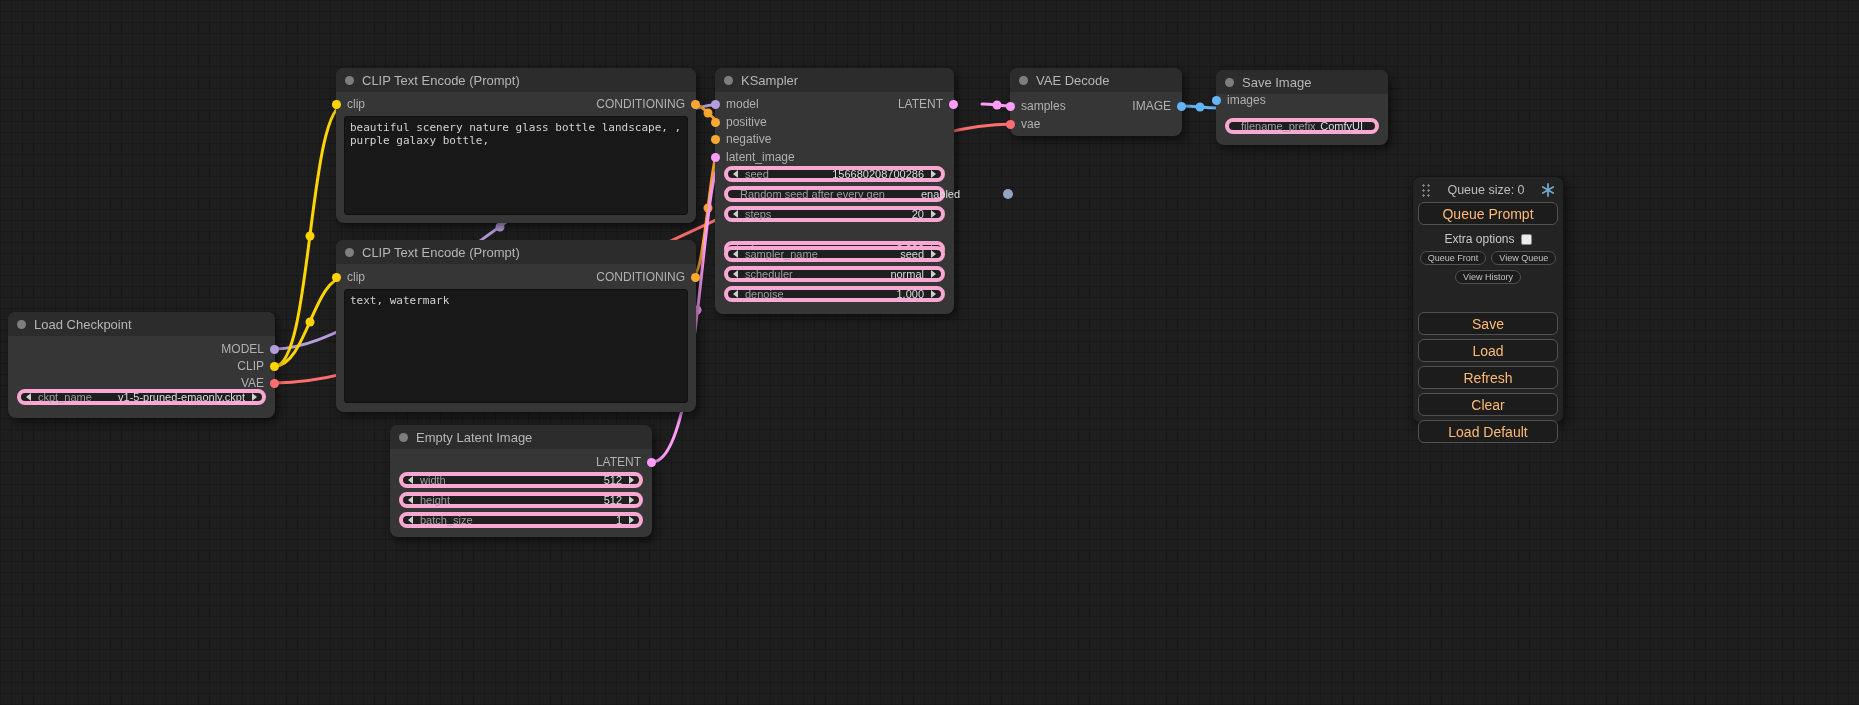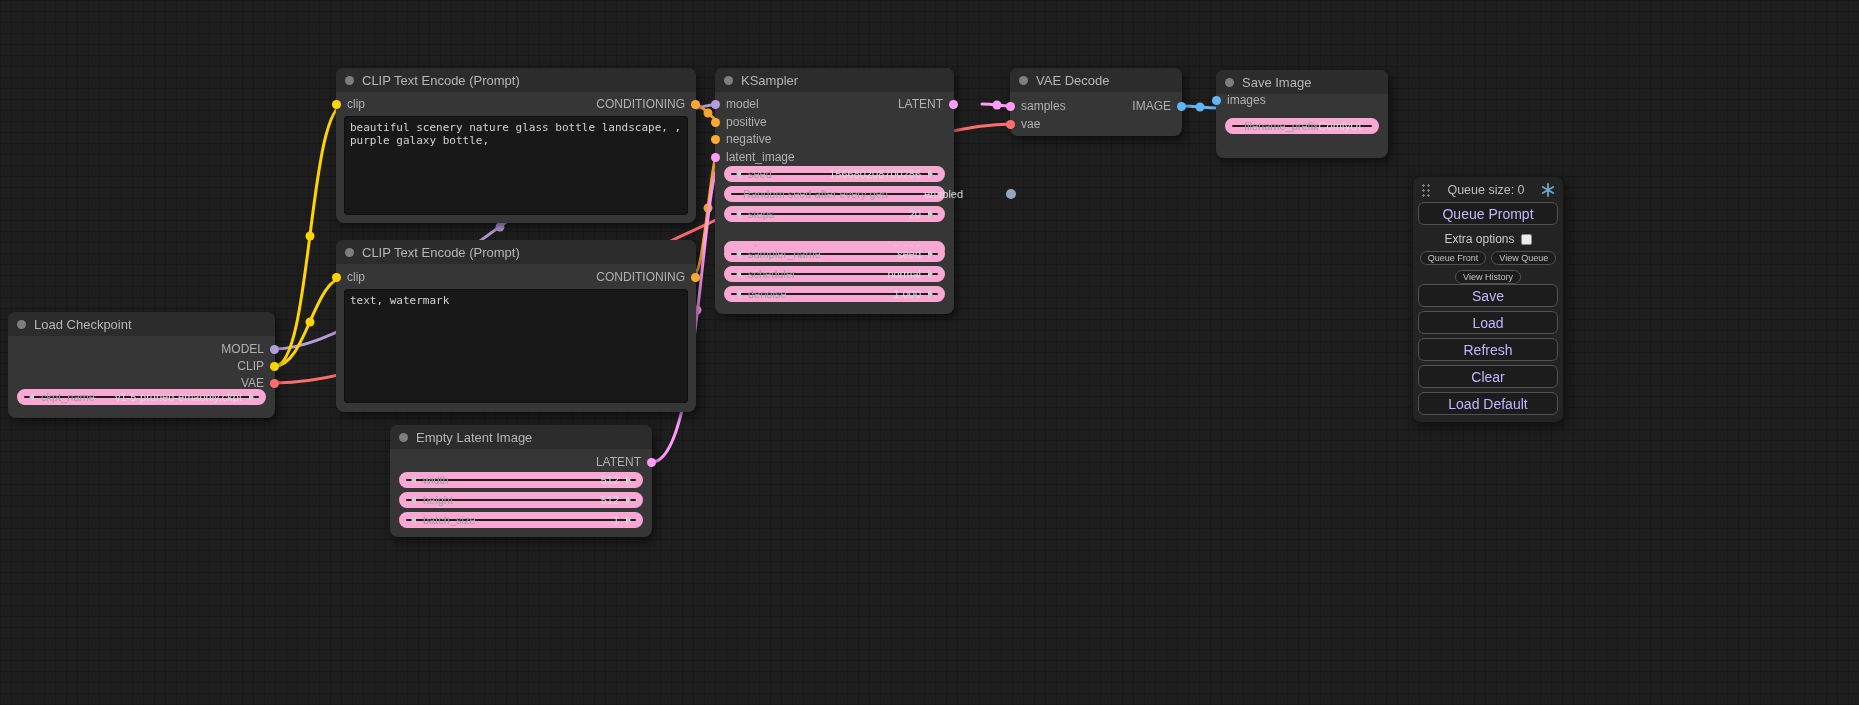--- a/index.html
+++ b/index.html
@@ -35,21 +35,21 @@
   .sdot { width:9px; height:9px; border-radius:50%; flex:none; }
   .c-model { background:#B39DDB; } .c-clip { background:#FFD500; }
   .c-vae { background:#FF6E6E; }  .c-cond { background:#FFA931; }
   .c-latent { background:#FF9CF9; } .c-image { background:#64B5F6; }
   .s-model { stroke:#B39DDB; } .s-clip { stroke:#FFD500; }
   .s-vae { stroke:#FF6E6E; }  .s-cond { stroke:#FFA931; }
   .s-latent { stroke:#FF9CF9; } .s-image { stroke:#64B5F6; }
 
   .widget {
     position:absolute; left:9px; right:9px; height:16px;
-    background:#1f1f1f; border:7px solid #f9a8d4; border-radius:8px;
+    background:#1f1f1f; border:4px solid #f9a8d4; border-radius:8px;
     display:flex; align-items:center; padding:0 5px;
     font-size:11px; white-space:nowrap;
   }
   .wname { color:#9e9e9e; margin-left:7px; }
   .wval  { margin-left:auto; color:#dcdcdc; margin-right:7px; }
   .arrL { width:0; height:0; border:4px solid transparent; border-left:none; border-right:5px solid #cfcfcf; }
   .arrR { width:0; height:0; border:4px solid transparent; border-right:none; border-left:5px solid #cfcfcf; }
   .toggle-dot { width:10px; height:10px; border-radius:50%; background:#93a5bd; flex:none; }
 
   .nodetext {
@@ -66,32 +66,32 @@
   }
   .menu-header { display:flex; align-items:center; padding:6px 8px 0 8px; color:#bdbdbd; font-size:12.5px; }
   .drag-dots { width:10px; height:14px; flex:none;
     background-image:radial-gradient(circle, #7d7d7d 1.1px, transparent 1.4px);
     background-size:5px 5px; }
   .qsize { flex:1; text-align:center; }
   .gear { width:14px; height:14px; flex:none; }
   .btn-big {
     display:block; width:140px; height:23px; margin:4px auto 0 auto;
     background:#1c1c1c; border:1px solid #515151; border-radius:6px;
-    color:#c4b5fd; font-size:14px; font-family:"Liberation Sans", sans-serif; cursor:pointer;
+    color:#fdba74; font-size:14px; font-family:"Liberation Sans", sans-serif; cursor:pointer;
   }
   .extra-row { display:flex; justify-content:center; align-items:center; gap:6px;
     margin-top:7px; font-size:12px; color:#c9c9c9; }
   .checkbox { width:11px; height:11px; background:#ededed; border:1px solid #8a8a8a; border-radius:2px; }
   .row-small { display:flex; justify-content:center; gap:5px; margin-top:5px; }
   .btn-small {
     height:14px; background:#1c1c1c; border:1px solid #515151; border-radius:7px;
     color:#c3c3c3; font-size:9px; line-height:11px; padding:0 7px;
     font-family:"Liberation Sans", sans-serif; cursor:pointer;
   }
-  .btn-stack-first { margin-top:0; }
+  .btn-stack-first { margin-top:28px; }
 </style>
 </head>
 <body>
 
 <div id="canvas">
 
   <svg id="wires" width="1859" height="705">
     <path class="s-model" d="M275,349 C388,349 612,104 724,104"></path>
     <circle cx="500" cy="227" r="4.5" fill="#B39DDB"></circle>
     <path class="s-clip" d="M275,366 C312,366 308,104 345,104"></path>
@@ -250,21 +250,21 @@
     <div class="slot in" style="top:49px;">
       <span class="sdot c-vae"></span>
       <span>vae</span>
     </div>
     <div class="slot out" style="top:31px;">
       <span class="sdot c-image"></span>
       <span>IMAGE</span>
     </div>
   </div>
 
-  <div class="node" style="left:1216px; top:70px; width:172px; height:88px;">
+  <div class="node" style="left:1216px; top:70px; width:172px; height:75px;">
     <div class="ntitle">
       <span class="tdot"></span>
       <span>Save Image</span>
     </div>
     <div class="slot in" style="top:23px;">
       <span class="sdot c-image"></span>
       <span>images</span>
     </div>
     <div class="widget" style="top:48px;">
       <span class="wname">filename_prefix</span>

